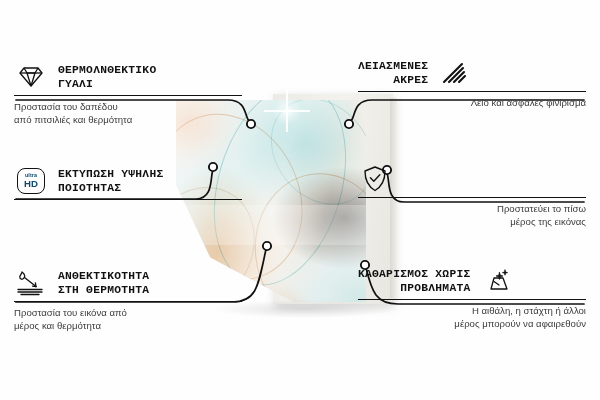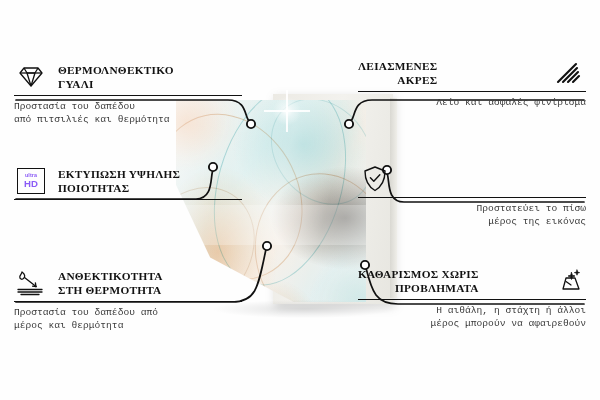--- a/index.html
+++ b/index.html
@@ -70,39 +70,39 @@
   }
 
   
   .connectors{position:absolute;inset:0;pointer-events:none;}
 
   
   .feature{position:absolute;width:228px;}
   .feature.left{left:14px;text-align:left;}
   .feature.right{right:14px;text-align:right;}
   .f-head{display:flex;align-items:center;gap:10px;}
-  .feature.right .f-head{justify-content:space-between;}
+  .feature.right .f-head{justify-content:flex-start;}
   .f-icon{flex:0 0 auto;width:34px;height:30px;display:flex;align-items:center;justify-content:center;}
   .f-title{
     font-size:11.3px;line-height:14.4px;font-weight:700;color:#121212;
-    letter-spacing:.25px;text-transform:uppercase;
+    letter-spacing:.25px;text-transform:uppercase;font-family:Liberation Mono, monospace;
   }
   .f-rule{height:1.4px;background:#111;margin-top:3px;width:100%;}
   .f-sub{
     margin-top:5px;font-size:9.6px;line-height:12.4px;color:#3b3b3b;
-    font-family:Liberation Mono, monospace;
+    font-family:Liberation Sans, sans-serif;
   }
   .f1{top:62px}.f2{top:166px}.f3{top:268px}
   .g1{top:58px}.g2{top:164px}.g3{top:266px}
 
   .ico svg{display:block}
   .hd-badge{
-    width:26px;height:24px;border:1.6px solid #111;border-radius:0;
+    width:26px;height:24px;border:1.6px solid #111;border-radius:8px;
     display:flex;flex-direction:column;align-items:center;justify-content:center;
-    font-family:"Liberation Sans",sans-serif;color:#8b5cf6;line-height:1;
+    font-family:"Liberation Sans",sans-serif;color:#0c4a6e;line-height:1;
   }
   .hd-badge .u{font-size:5.4px;font-weight:700;letter-spacing:.1px;}
   .hd-badge .h{font-size:9.6px;font-weight:700;margin-top:.5px;}
 </style>
 </head>
 <body>
 
 <div id="stage">
 
   <div class="product-wrap">
@@ -204,21 +204,21 @@
           </g>
         </svg>
       </span>
       <span class="f-title">
         <span>ΑΝΘΕΚΤΙΚΟΤΗΤΑ</span><br>
         <span>ΣΤΗ ΘΕΡΜΟΤΗΤΑ</span>
       </span>
     </div>
     <div class="f-rule"></div>
     <div class="f-sub">
-      <span>Προστασία του δαπέδου από</span><br>
+      <span>Προστασία του εικόνα από</span><br>
       <span>μέρος και θερμότητα</span>
     </div>
   </div>
 
   <div class="feature right g1">
     <div class="f-head">
       <span class="f-title">
         <span>ΛΕΙΑΣΜΕΝΕΣ</span><br>
         <span>ΑΚΡΕΣ</span>
       </span>

